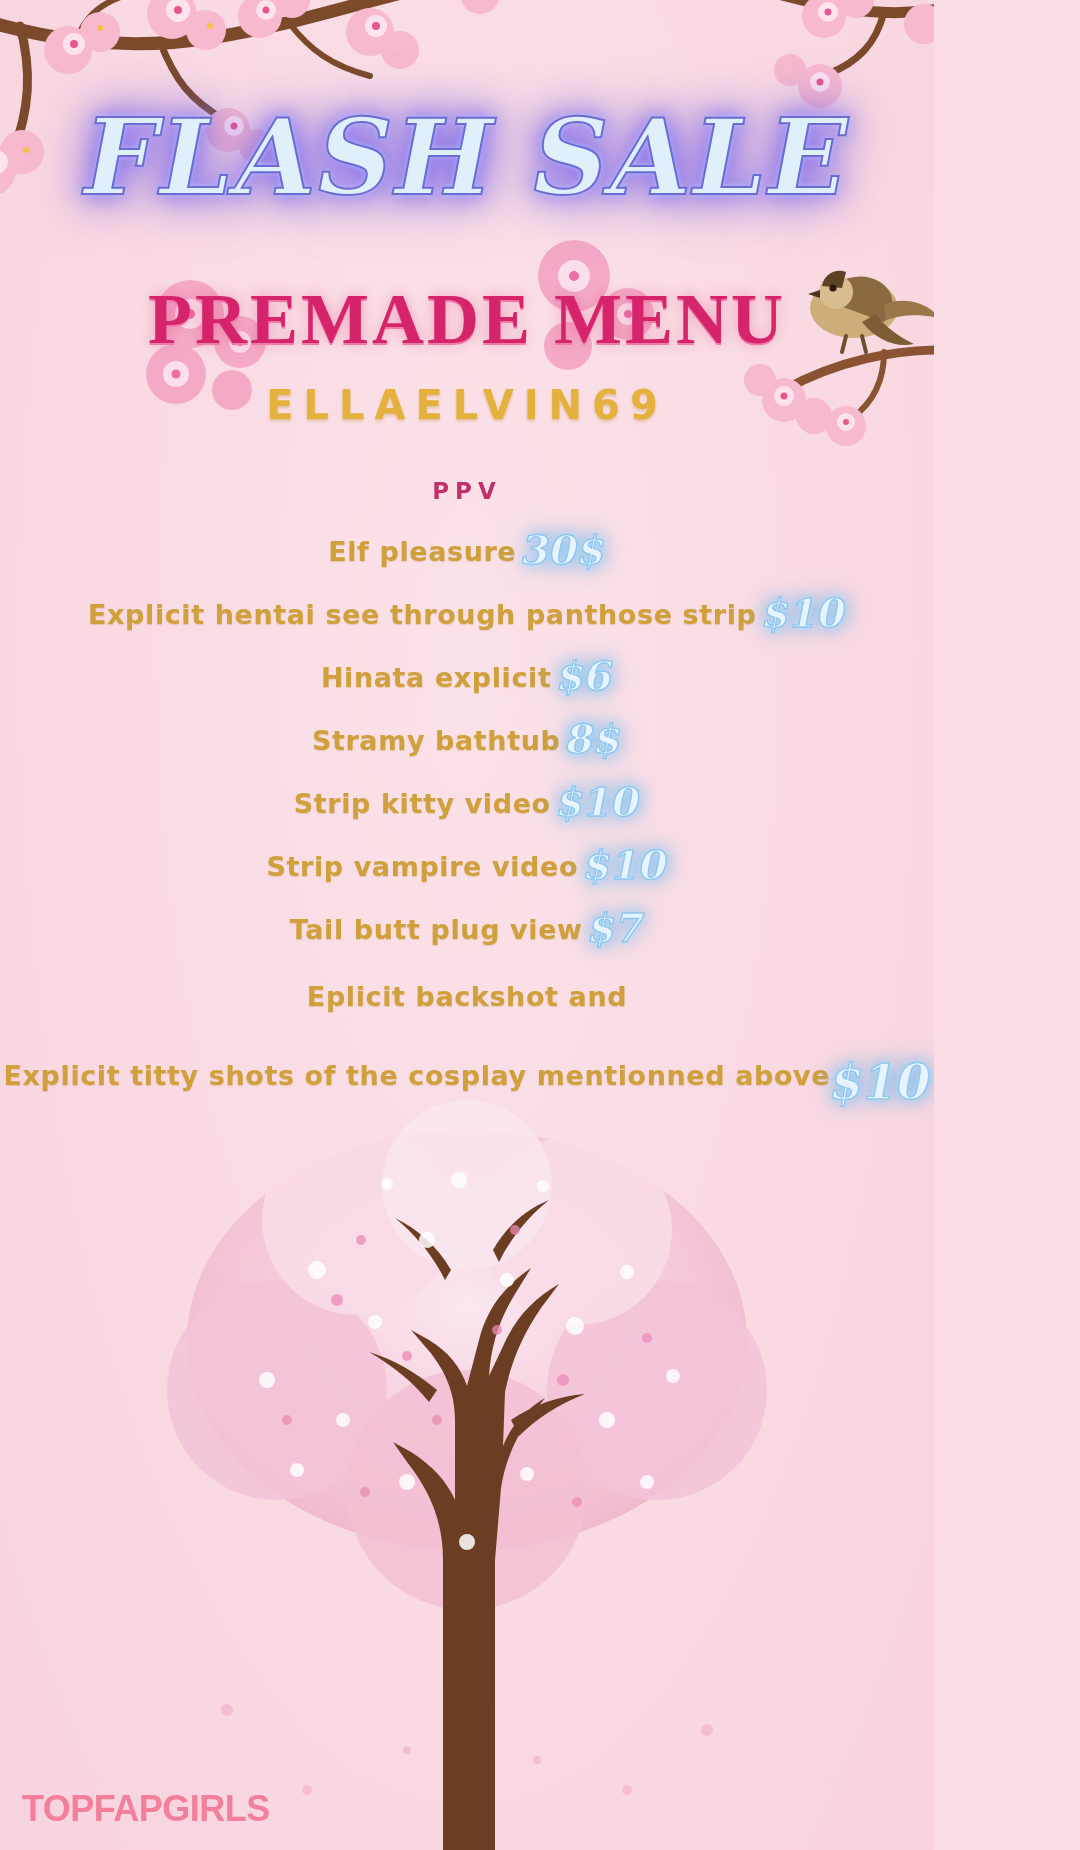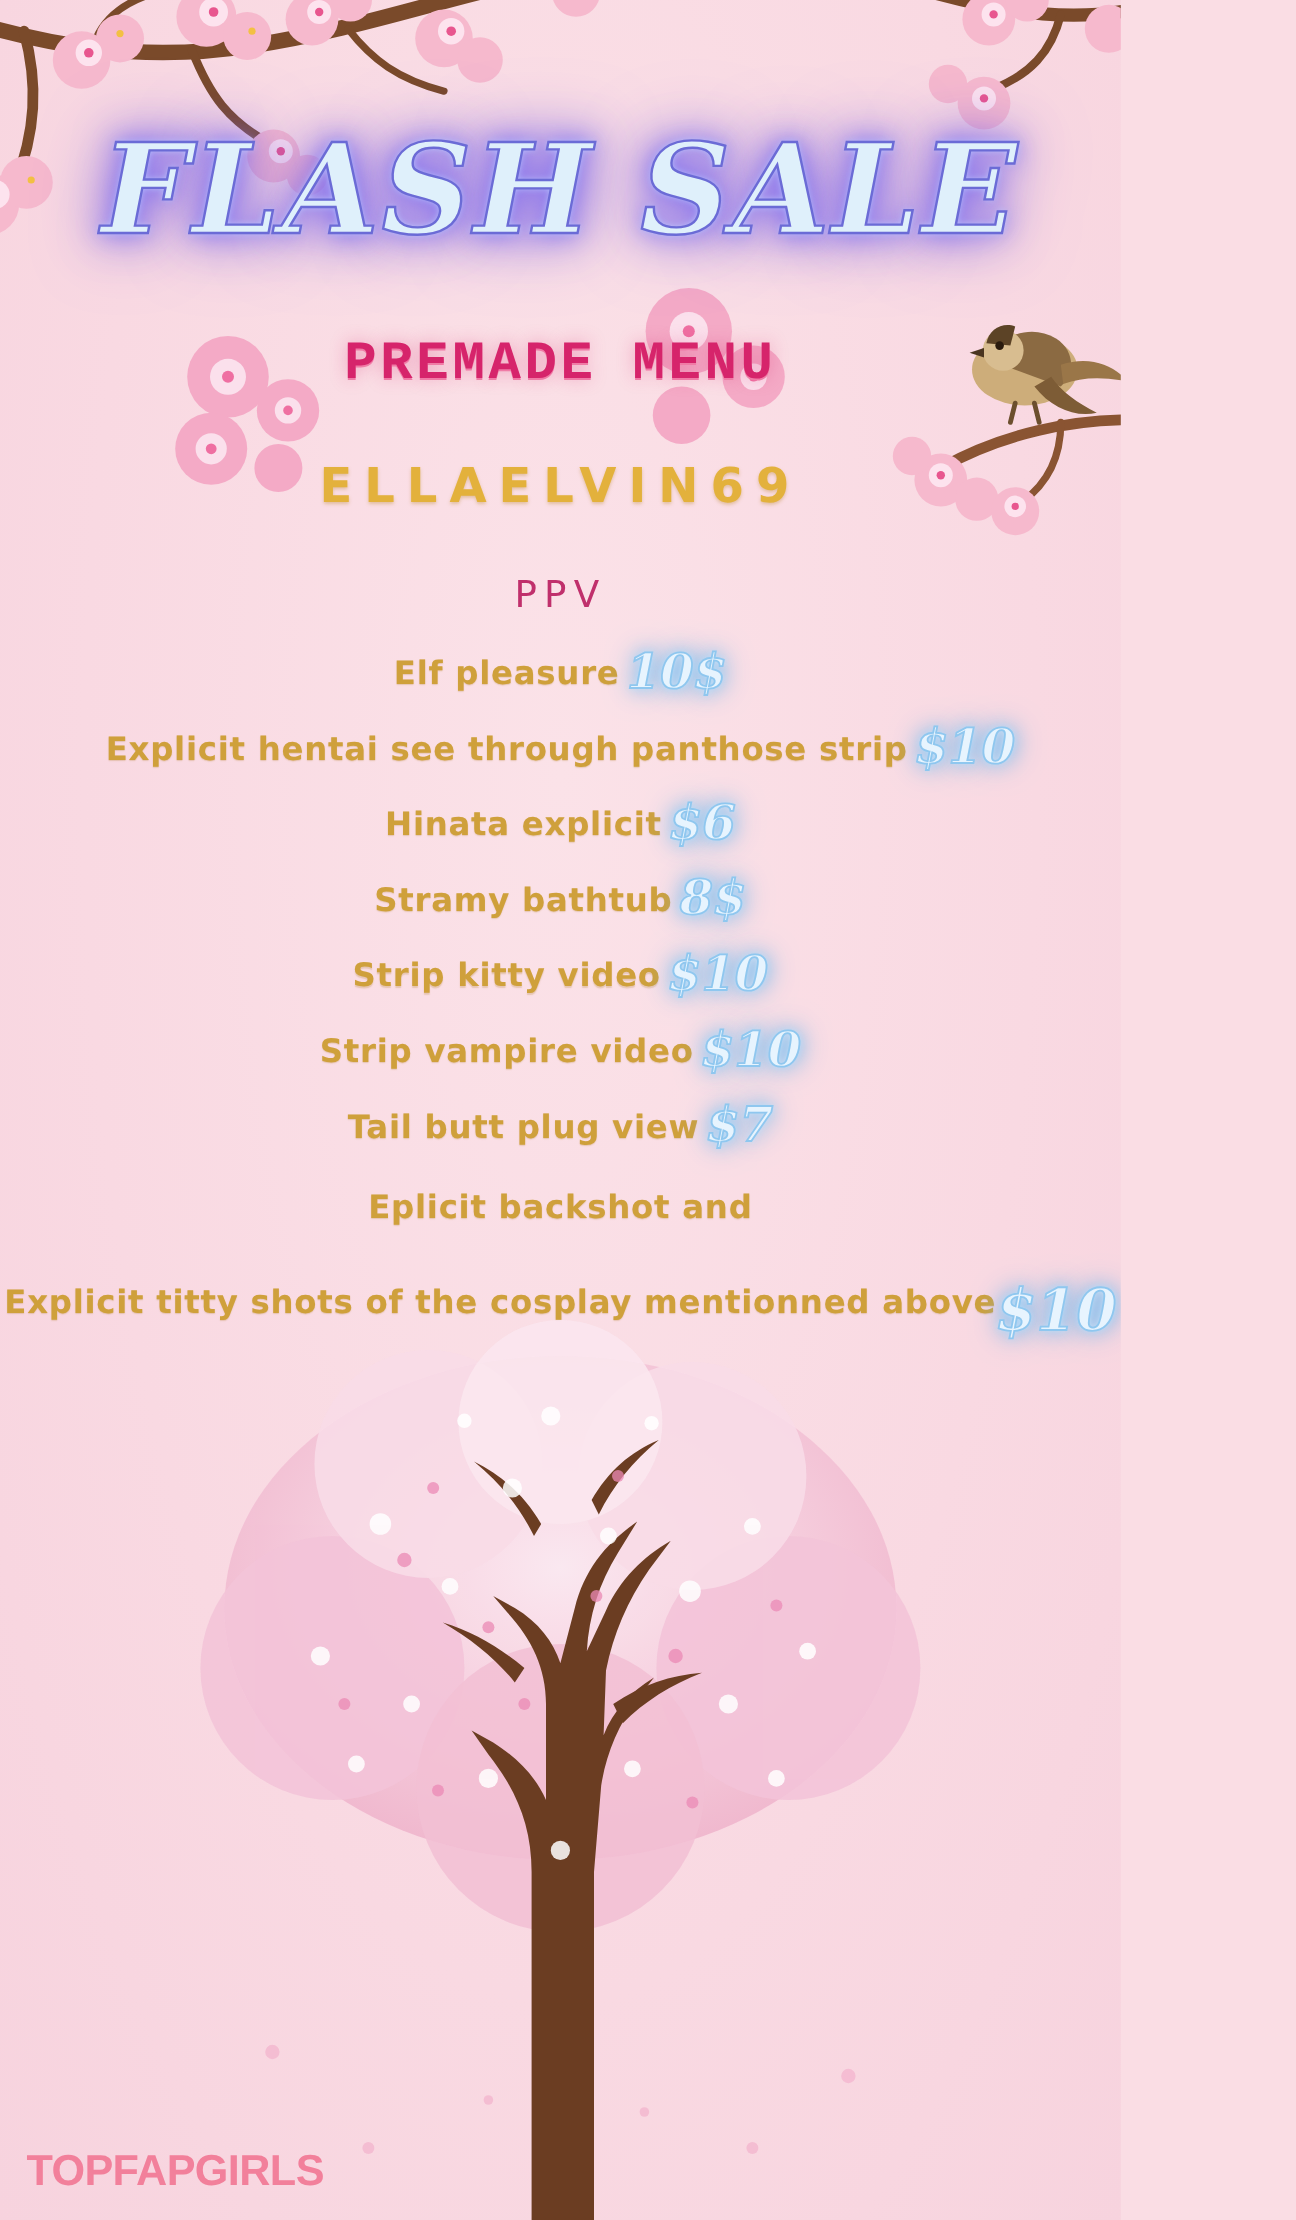--- a/index.html
+++ b/index.html
@@ -53,23 +53,23 @@
       0 0 60px #6f57e0;
     white-space: nowrap;
   }
 
   .premade {
     position: absolute;
     top: 278px;
     left: 0;
     width: 100%;
     text-align: center;
-    font-family: Liberation Mono, monospace;
-    font-weight: bold;
-    font-size: 45px;
+    font-family: Liberation Serif, serif;
+    font-weight: bold;
+    font-size: 72px;
     letter-spacing: 3px;
     color: #d6246b;
     text-shadow: 0 2px 0 #f07ba6, 0 0 14px rgba(214,36,107,0.35);
   }
 
   .username {
     position: absolute;
     top: 354px;
     left: 0;
     width: 100%;
@@ -86,22 +86,22 @@
   
   .menu {
     position: absolute;
     top: 478px;
     left: 0;
     width: 100%;
     text-align: center;
   }
   .section-title {
     font-family: "DejaVu Sans", sans-serif;
-    font-weight: normal;
-    font-size: 31px;
+    font-weight: bold;
+    font-size: 23px;
     letter-spacing: 6px;
     color: #c0306c;
     margin-bottom: 24px;
   }
   .row {
     display: flex;
     align-items: center;
     justify-content: center;
     margin: 16px 0;
     gap: 6px;
@@ -286,21 +286,21 @@
 
   <div class="flash-sale">FLASH SALE</div>
   <div class="premade">PREMADE MENU</div>
   <div class="username">ELLAELVIN69</div>
 
   <div class="menu">
     <div class="section-title">PPV</div>
 
     <div class="row">
       <span class="item-label">Elf pleasure</span>
-      <span class="price">10$</span>
+      <span class="price">30$</span>
     </div>
 
     <div class="row">
       <span class="item-label">Explicit hentai see through panthose strip</span>
       <span class="price">$10</span>
     </div>
 
     <div class="row">
       <span class="item-label">Hinata explicit</span>
       <span class="price">$6</span>

